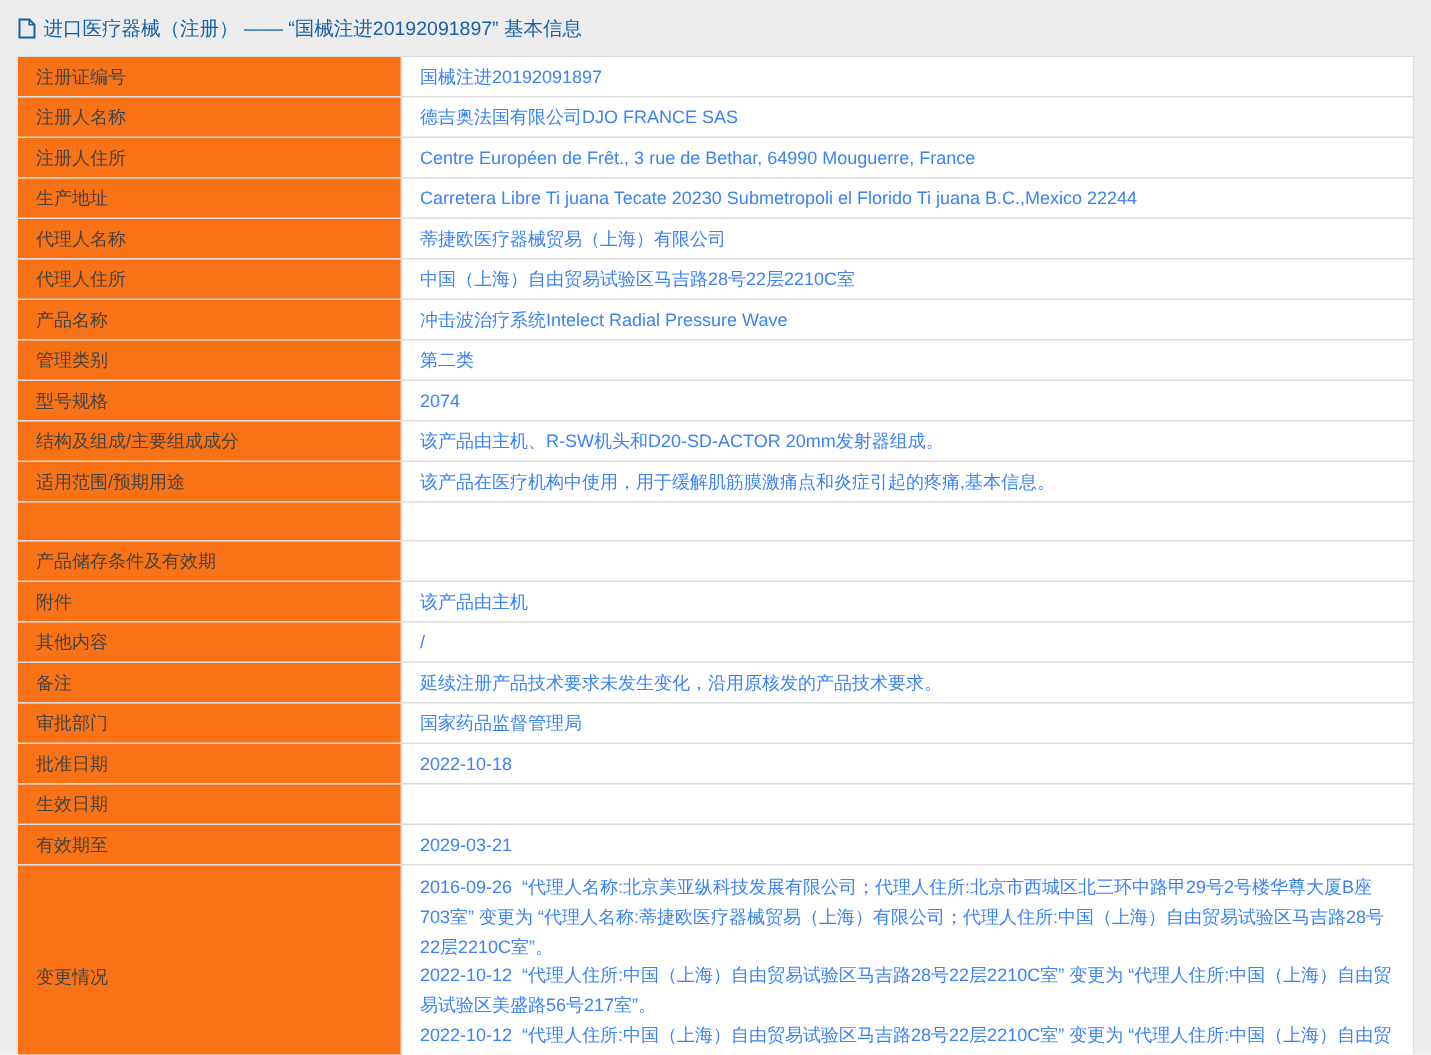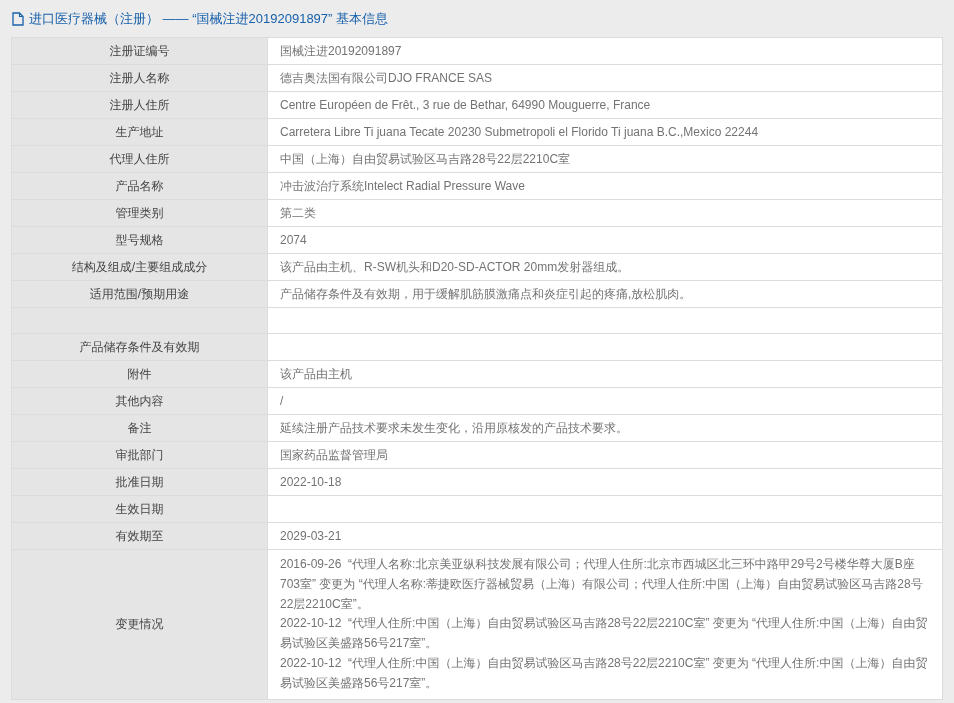--- a/index.html
+++ b/index.html
@@ -19,28 +19,28 @@
   table.info-table {
     width: 100%;
     border-collapse: collapse;
     background: #ffffff;
     border: 1px solid #c9c9c9;
     table-layout: fixed;
   }
   td {
     border: 1px solid #dcdcdc;
     font-size: 12px;
-    color: #737373;
+    color: #3b82f6;
     vertical-align: middle;
     word-break: break-word;
   }
   td.label-cell {
     width: 256px;
-    background: #e5e5e5;
-    text-align: center;
+    background: #f97316;
+    text-align: left;
     padding: 5px 12px;
     height: 26px;
     line-height: 16px;
     color: #444444;
   }
   td.value-cell {
     background: #ffffff;
     text-align: left;
     padding: 5px 12px;
     line-height: 16px;
@@ -76,20 +76,24 @@
         </tr>
         <tr>
           <td class="label-cell">注册人住所</td>
           <td class="value-cell">Centre Européen de Frêt., 3 rue de Bethar, 64990 Mouguerre, France</td>
         </tr>
         <tr>
           <td class="label-cell">生产地址</td>
           <td class="value-cell">Carretera Libre Ti juana Tecate 20230 Submetropoli el Florido Ti juana B.C.,Mexico 22244</td>
         </tr>
         <tr>
+          <td class="label-cell">代理人名称</td>
+          <td class="value-cell">蒂捷欧医疗器械贸易（上海）有限公司</td>
+        </tr>
+        <tr>
           <td class="label-cell">代理人住所</td>
           <td class="value-cell">中国（上海）自由贸易试验区马吉路28号22层2210C室</td>
         </tr>
         <tr>
           <td class="label-cell">产品名称</td>
           <td class="value-cell">冲击波治疗系统Intelect Radial Pressure Wave</td>
         </tr>
         <tr>
           <td class="label-cell">管理类别</td>
           <td class="value-cell">第二类</td>
@@ -97,21 +101,21 @@
         <tr>
           <td class="label-cell">型号规格</td>
           <td class="value-cell">2074</td>
         </tr>
         <tr>
           <td class="label-cell">结构及组成/主要组成成分</td>
           <td class="value-cell">该产品由主机、R-SW机头和D20-SD-ACTOR 20mm发射器组成。</td>
         </tr>
         <tr>
           <td class="label-cell">适用范围/预期用途</td>
-          <td class="value-cell">产品储存条件及有效期，用于缓解肌筋膜激痛点和炎症引起的疼痛,放松肌肉。</td>
+          <td class="value-cell">该产品在医疗机构中使用，用于缓解肌筋膜激痛点和炎症引起的疼痛,基本信息。</td>
         </tr>
         <tr>
           <td class="label-cell"></td>
           <td class="value-cell"></td>
         </tr>
         <tr>
           <td class="label-cell">产品储存条件及有效期</td>
           <td class="value-cell"></td>
         </tr>
         <tr>

